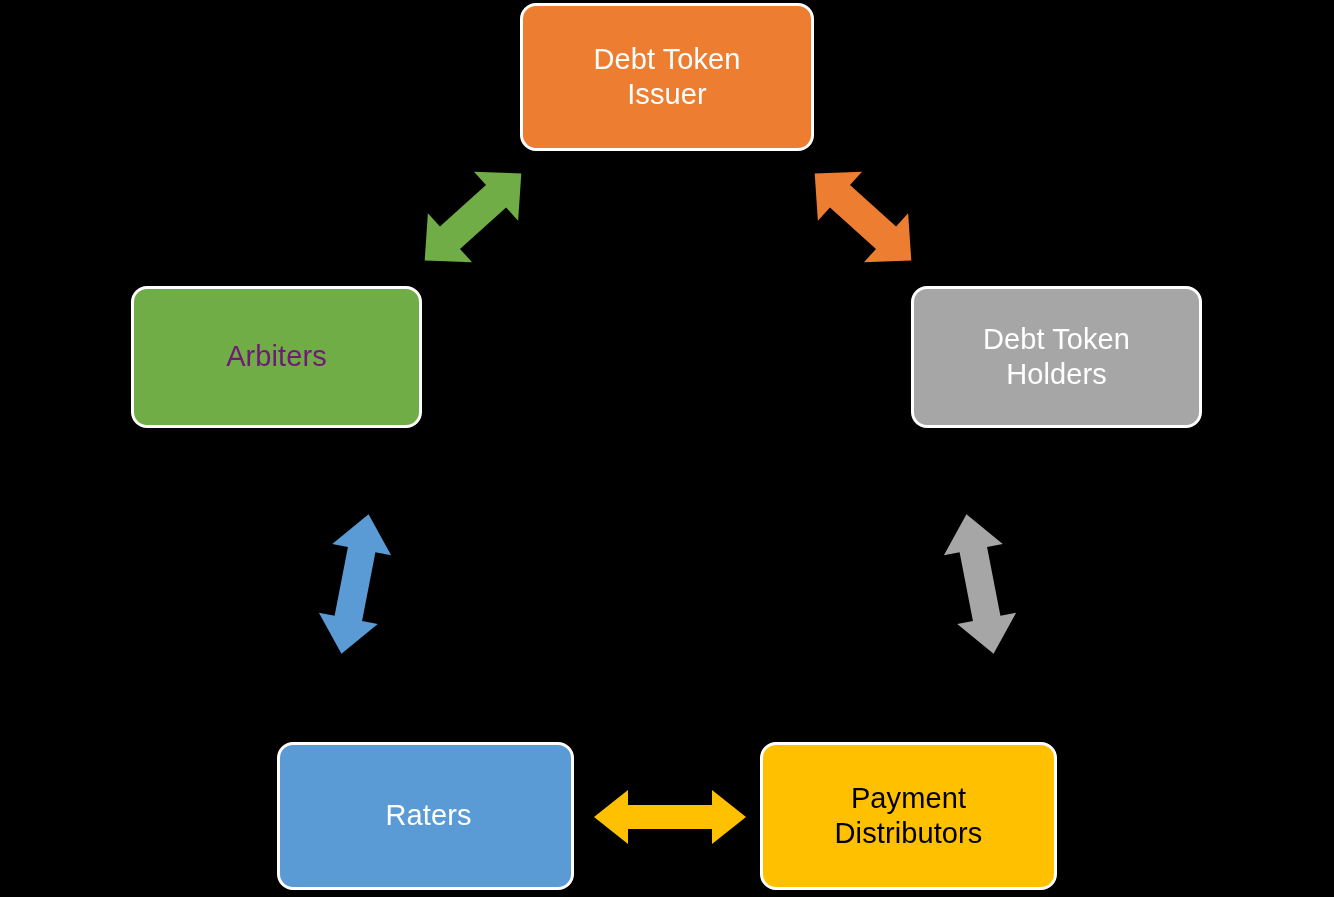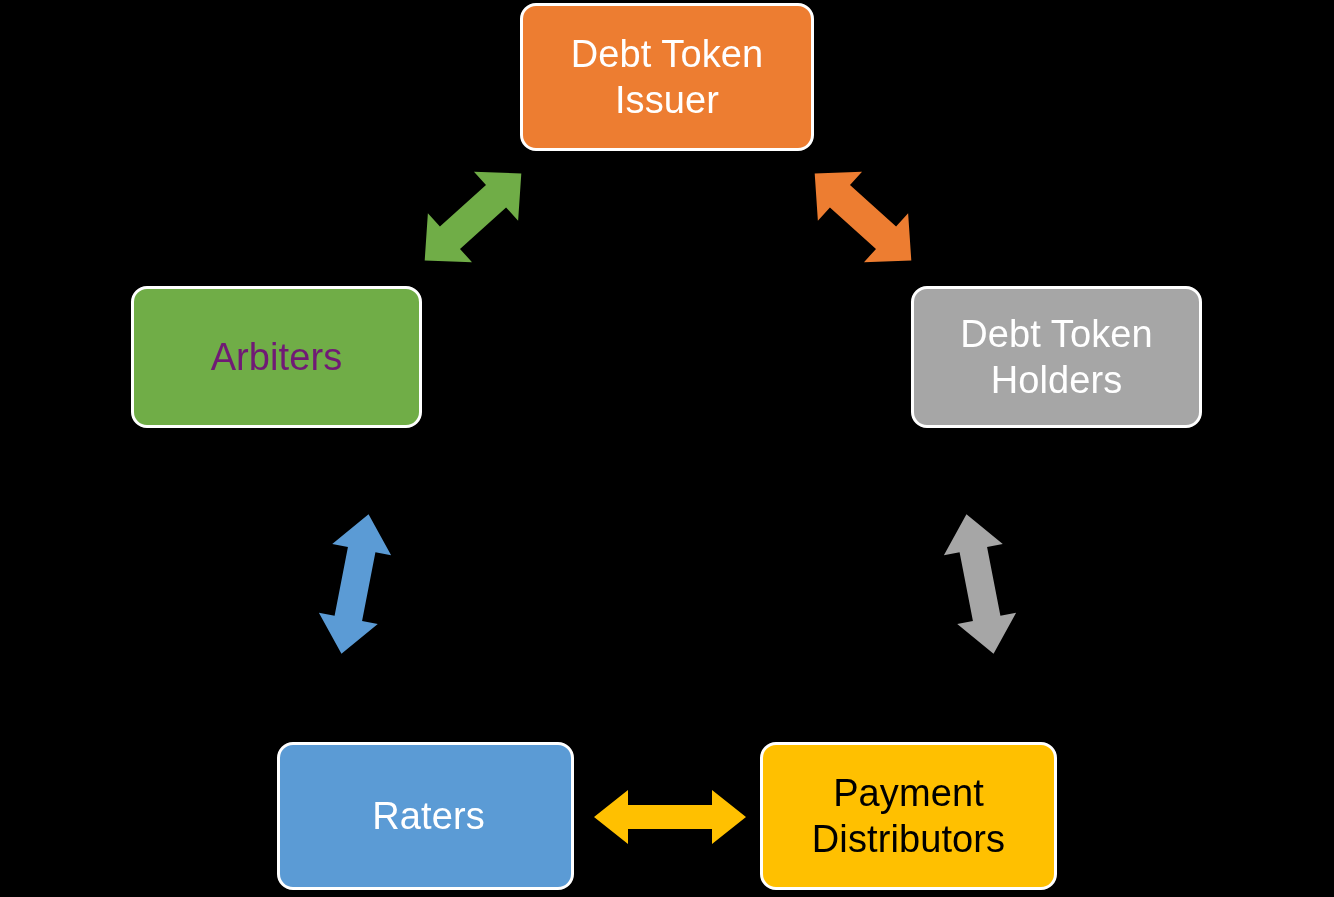--- a/index.html
+++ b/index.html
@@ -25,21 +25,21 @@
   .node {
     position: absolute;
     box-sizing: border-box;
     border-radius: 16px;
     border: 3px solid #ffffff;
     display: flex;
     align-items: center;
     justify-content: center;
     text-align: center;
     color: #ffffff;
-    font-size: 38px;
+    font-size: 29px;
     line-height: 1.22;
     font-weight: 400;
     letter-spacing: 0.1px;
     padding: 0 10px;
     user-select: none;
   }
   .node .label {
     display: block;
     white-space: pre-line;
   }

